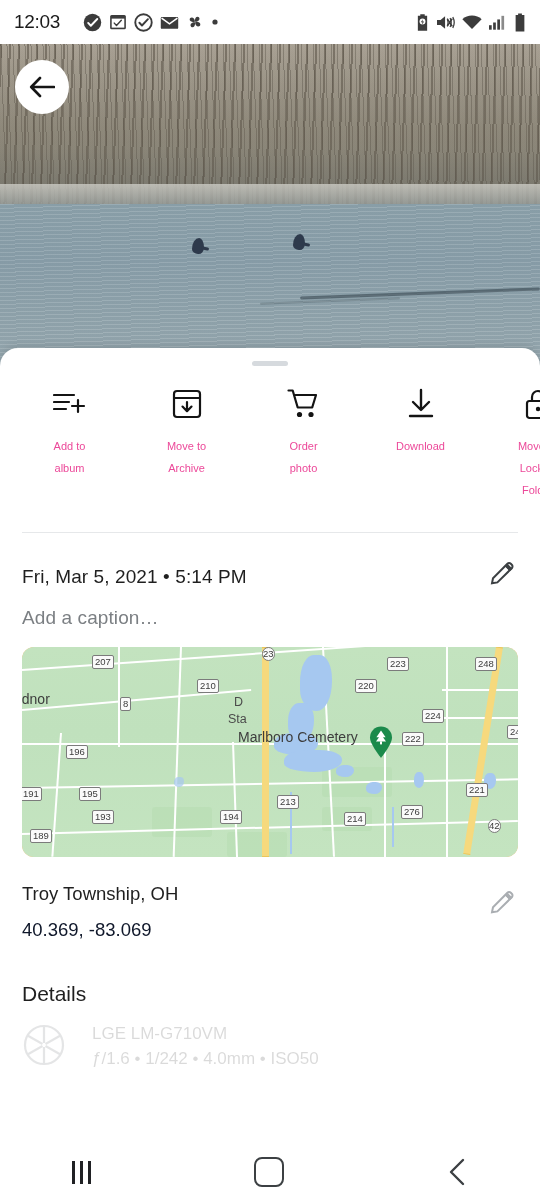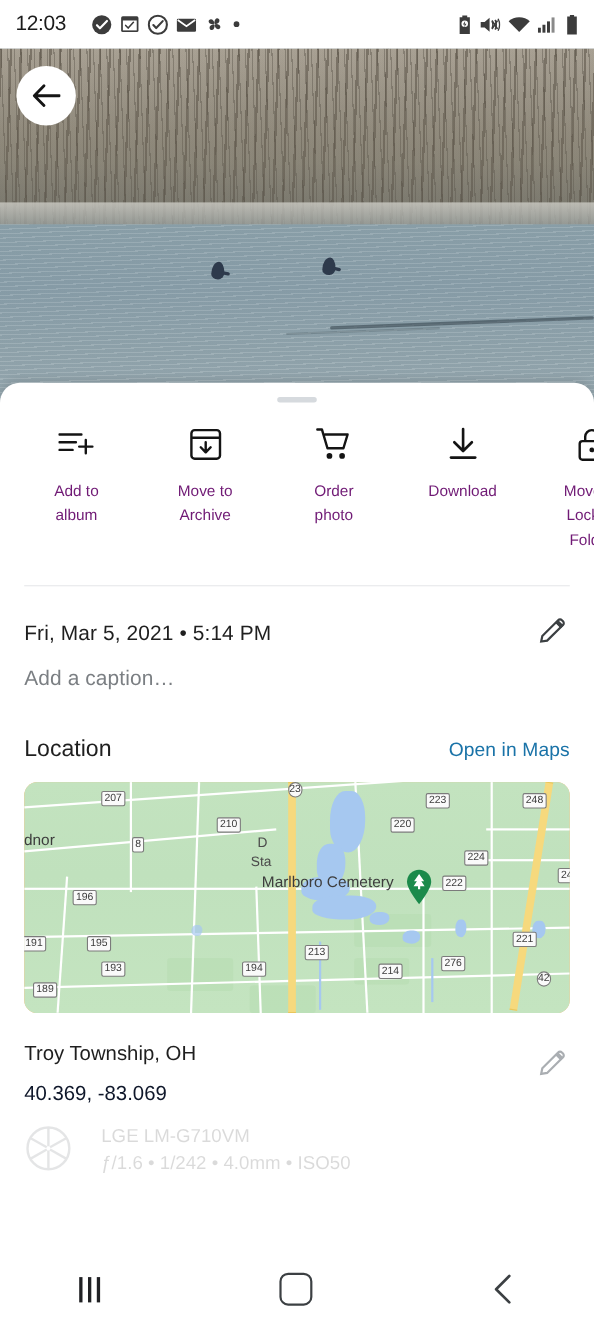--- a/index.html
+++ b/index.html
@@ -156,22 +156,22 @@
   }
   .action:first-child { margin-left: 11px; }
   .action-ico {
     height: 36px;
     display: flex;
     align-items: center;
     justify-content: center;
     margin-bottom: 13px;
   }
   .action-label {
-    font-size: 14px;
-    color: #701a75;
+    font-size: 11px;
+    color: #ec4899;
     line-height: 22px;
     width: 100px;
   }
 
   .divider {
     height: 1px;
     background: #e6e8ea;
     margin: 6px 22px 0 22px;
   }
 
@@ -532,24 +532,20 @@
       <div class="caption-text">Add a caption…</div>
       <div class="pencil-date">
         <svg width="30" height="30" viewBox="0 0 30 30">
           <path d="M4 23.2l1-5 14.4-14.4a2.4 2.4 0 0 1 3.4 0l1 1a2.4 2.4 0 0 1 0 3.4L9.4 22.4z" fill="none" stroke="#3c4043" stroke-width="2"></path>
           <path d="M17.6 5.4l4.8 4.8" stroke="#3c4043" stroke-width="2"></path>
           <path d="M19.4 3.6l5 5-2.6 2.6-5-5z" fill="#3c4043"></path>
         </svg>
       </div>
     </div>
 
-    <div class="loc-head">
-      <span class="loc-title">Location</span>
-      <span class="open-maps">Open in Maps</span>
-    </div>
 
     <div class="map-wrap">
       <div class="map-bg"></div>
 
       <div class="field" style="left:130px; top:160px; width:60px; height:30px;"></div>
       <div class="field" style="left:300px; top:120px; width:70px; height:30px;"></div>
       <div class="field" style="left:300px; top:160px; width:50px; height:24px;"></div>
       <div class="field" style="left:205px; top:185px; width:60px; height:25px;"></div>
 
       <div class="road" style="left:0; top:22px; width:496px; height:2px; transform:rotate(-4deg);"></div>
@@ -623,20 +619,21 @@
       <div class="place-coords">40.369, -83.069</div>
       <div class="pencil-place">
         <svg width="30" height="30" viewBox="0 0 30 30">
           <path d="M4 23.2l1-5 14.4-14.4a2.4 2.4 0 0 1 3.4 0l1 1a2.4 2.4 0 0 1 0 3.4L9.4 22.4z" fill="none" stroke="#aaaeb2" stroke-width="2"></path>
           <path d="M17.6 5.4l4.8 4.8" stroke="#aaaeb2" stroke-width="2"></path>
           <path d="M19.4 3.6l5 5-2.6 2.6-5-5z" fill="#aaaeb2"></path>
         </svg>
       </div>
     </div>
 
+    <div class="details-title">Details</div>
 
     <div class="details-row">
       <div class="details-ico">
         <svg width="44" height="44" viewBox="0 0 44 44">
           <circle cx="22" cy="22" r="19" fill="none" stroke="#5f6368" stroke-width="2.2"></circle>
           <path d="M22 3v17M38.5 12.5L23.5 21M38.5 31.5L23.5 23M22 41V24M5.5 31.5l15-8.5M5.5 12.5l15 8.5" stroke="#5f6368" stroke-width="2.2" fill="none"></path>
         </svg>
       </div>
       <div>
         <div class="details-model">LGE LM-G710VM</div>

